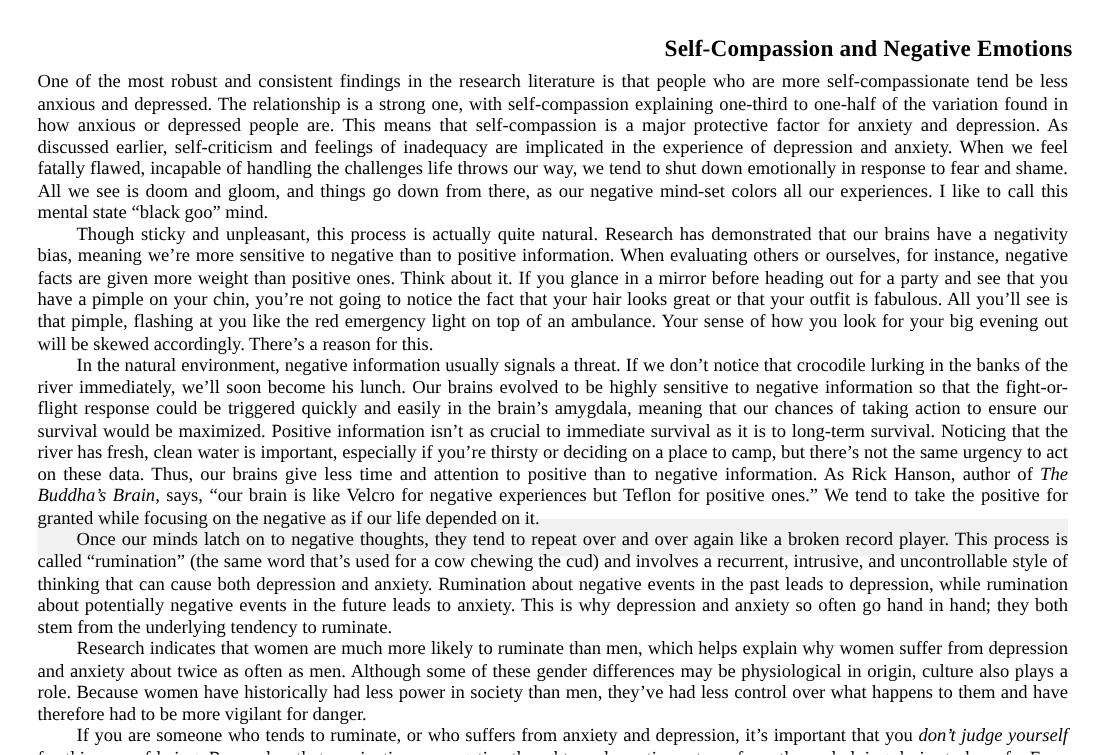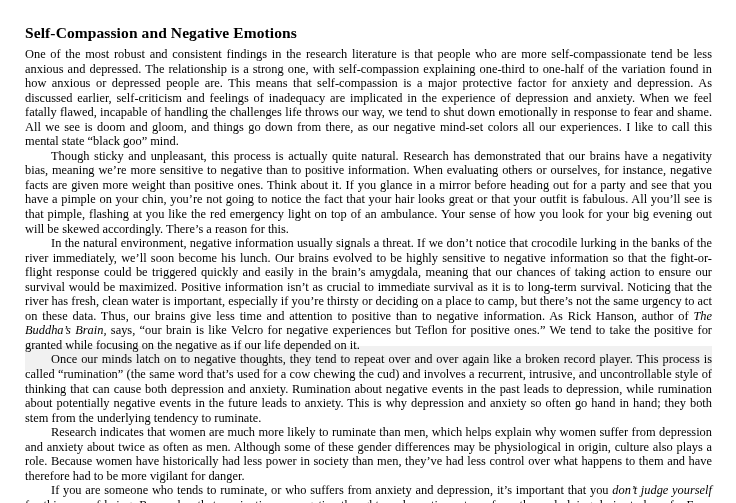--- a/index.html
+++ b/index.html
@@ -24,20 +24,21 @@
   }
   .doc-title {
     position: absolute;
     left: 25px;
     top: 14px;
     width: 690px;
     font-size: 15.5px;
     font-weight: bold;
     letter-spacing: 0.1px;
     line-height: 1.15;
+    text-align: right;
   }
   .body-text {
     position: absolute;
     left: 25px;
     top: 47px;
     width: 687px;
     font-size: 12.4px;
     line-height: 14.55px;
     text-align: justify;
     text-justify: inter-word;

